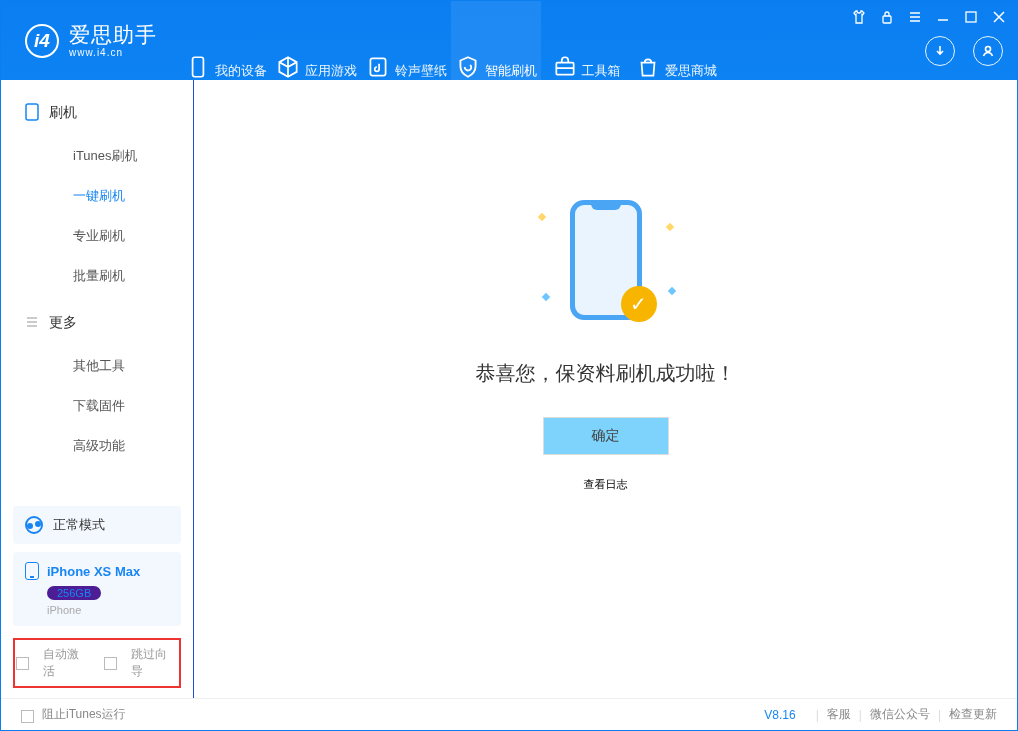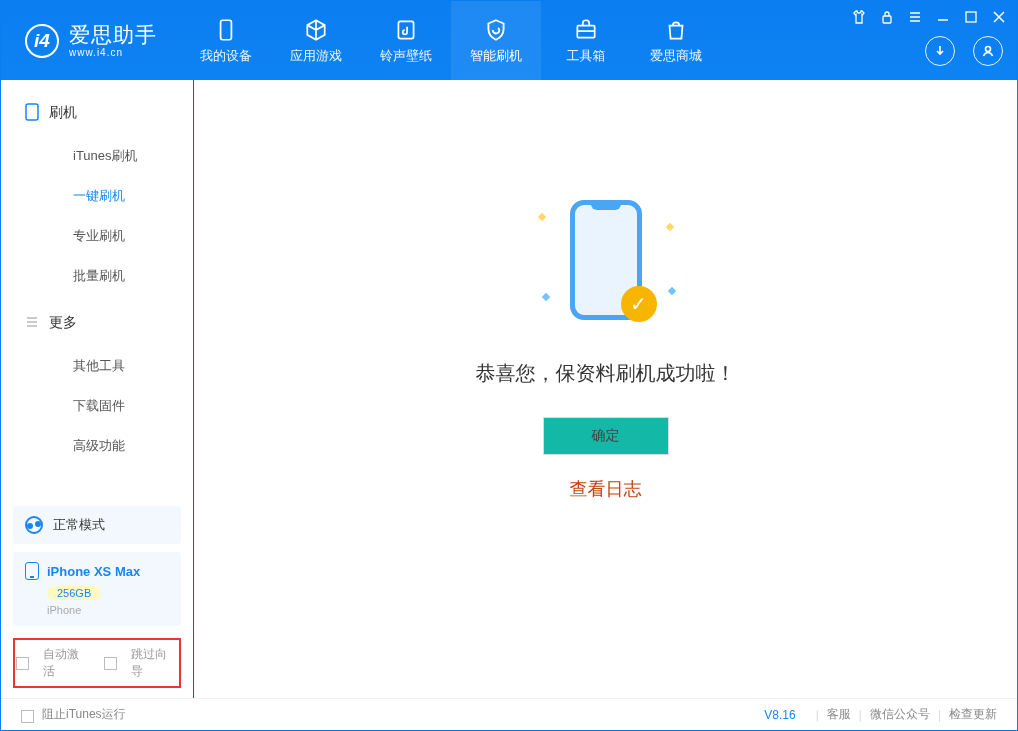--- a/index.html
+++ b/index.html
@@ -4,21 +4,21 @@
 <style>
 * { margin: 0; padding: 0; box-sizing: border-box; font-family: "Microsoft YaHei", sans-serif; }
 body { background: #fff; width: 1018px; height: 731px; overflow: hidden; border: 1px solid #0a7ef0; display: flex; flex-direction: column; }
 .header { background: linear-gradient(180deg, #0b7ff1 0%, #0d82f3 100%); height: 79px; display: flex; align-items: stretch; color: #fff; position: relative; }
 .logo-area { display: flex; align-items: center; padding: 0 24px 0 24px; gap: 10px; }
 .logo-circle { width: 34px; height: 34px; border: 2.5px solid #fff; border-radius: 50%; display: flex; align-items: center; justify-content: center; font-size: 19px; font-weight: bold; font-style: italic; }
 .logo-text { display: flex; flex-direction: column; line-height: 1.1; }
 .logo-title { font-size: 21px; font-weight: normal; letter-spacing: 1px; }
 .logo-sub { font-size: 10px; letter-spacing: 1px; opacity: 0.95; }
 .tabs { display: flex; align-items: stretch; }
-.tab { width: 90px; display: flex; flex-direction: column; align-items: center; justify-content: center; gap: 4px; font-size: 13px; cursor: pointer; color: rgba(255,255,255,0.92); }
+.tab { width: 90px; display: flex; flex-direction: row; align-items: flex-end; justify-content: center; gap: 4px; font-size: 13px; cursor: pointer; color: rgba(255,255,255,0.92); }
 .tab.active { color: #fff; background: rgba(255,255,255,0.08); }
 .tab-icon { width: 26px; height: 26px; display: flex; align-items: center; justify-content: center; }
 .tab-icon svg { width: 100%; height: 100%; }
 .win-ctrls-row1 { position: absolute; right: 10px; top: 8px; display: flex; gap: 12px; align-items: center; color: rgba(255,255,255,0.9); }
 .win-ctrls-row1 span { cursor: pointer; font-size: 14px; display: inline-flex; width: 16px; height: 16px; align-items: center; justify-content: center; }
 .win-ctrls-row2 { position: absolute; right: 14px; bottom: 14px; display: flex; gap: 18px; align-items: center; }
 .round-btn { width: 30px; height: 30px; border: 1.7px solid rgba(255,255,255,0.9); border-radius: 50%; display: flex; align-items: center; justify-content: center; cursor: pointer; color: #fff; }
 .body { flex: 1; display: flex; overflow: hidden; }
 .sidebar { width: 193px; border-right: 1px solid #1d4ed8; display: flex; flex-direction: column; }
 .side-scroll { flex: 1; padding-top: 16px; }
@@ -27,34 +27,34 @@
 .side-item.active { color: #1786f4; }
 .mode-card, .device-card { margin: 0 12px 8px 12px; background: #f3f8fe; border-radius: 3px; padding: 10px 12px; }
 .mode-card { display: flex; align-items: flex-start; gap: 10px; font-size: 13px; color: #333; }
 .mode-icon { width: 18px; height: 18px; border: 2px solid #1786f4; border-radius: 50%; position: relative; }
 .mode-icon::after { content: ""; position: absolute; width: 6px; height: 6px; background: #1786f4; border-radius: 50%; top: 3px; left: 8px; }
 .mode-icon::before { content: ""; position: absolute; width: 6px; height: 6px; background: #1786f4; border-radius: 50%; bottom: 3px; right: 8px; }
 .device-card { font-size: 13px; }
 .device-row1 { display: flex; align-items: center; gap: 8px; color: #1786f4; font-weight: bold; }
 .device-phone-icon { width: 14px; height: 18px; border: 1.5px solid #1786f4; border-radius: 3px; position: relative; }
 .device-phone-icon::after { content:""; position:absolute; width:4px; height:1.5px; background:#1786f4; left:50%; transform:translateX(-50%); bottom:1.5px; }
-.device-cap { margin: 6px 0 4px 22px; display: inline-block; background: #fef9c3; color: #1786f4; font-size: 11px; padding: 1px 10px; border-radius: 10px; }
+.device-cap { margin: 6px 0 4px 22px; display: inline-block; background: #4c1d95; color: #1786f4; font-size: 11px; padding: 1px 10px; border-radius: 10px; }
 .device-sub { margin-left: 22px; font-size: 11px; color: #aaa; }
 .check-row { margin: 4px 12px 10px 12px; border: 2px solid #e33; padding: 6px 1px; display: flex; gap: 14px; align-items: center; font-size: 12px; color: #999; }
 .chk { width: 13px; height: 13px; border: 1px solid #bbb; display: inline-block; flex-shrink: 0; }
 .main { flex: 1; display: flex; flex-direction: column; align-items: center; padding-top: 110px; }
 .illus { width: 170px; height: 150px; position: relative; margin-bottom: 20px; }
 .phone-shape { position: absolute; left: 50%; top: 10px; transform: translateX(-50%); width: 72px; height: 120px; border: 5px solid #4aa5f5; border-radius: 14px; background: #e9f4ff; }
 .phone-shape::before { content:""; position:absolute; top:-5px; left:50%; transform:translateX(-50%); width:30px; height:10px; background:#4aa5f5; border-radius: 0 0 6px 6px; }
 .check-badge { position:absolute; right: 34px; bottom: 18px; width: 36px; height: 36px; background:#f7b500; border-radius:50%; display:flex; align-items:center; justify-content:center; color:#fff; font-size:20px; }
 .spark { position:absolute; width:6px; height:6px; background:#ffd76a; transform:rotate(45deg); }
 .spark.s1{ left:18px; top:24px; } .spark.s2{ right:18px; top:34px; } .spark.s3{ left:22px; bottom:40px; background:#6ec5ff; } .spark.s4{ right:16px; bottom:46px; background:#6ec5ff; }
 .success-text { font-size: 20px; color: #333; margin-bottom: 30px; }
-.ok-btn { border: 1px solid #d9dde0; background:#14b8a6; padding: 9px 48px; font-size: 14px; color:#444; cursor:pointer; margin-bottom: 22px; }
-.log-link { font-size: 18px; color: #c2410c; cursor:pointer; text-decoration: none; text-align: right; }
+.ok-btn { border: 1px solid #d9dde0; background:#7dd3fc; padding: 9px 48px; font-size: 14px; color:#444; cursor:pointer; margin-bottom: 22px; }
+.log-link { font-size: 11px; color: #000000; cursor:pointer; text-decoration: none; text-align: right; }
 .footer { height: 32px; border-top: 1px solid #eef0f3; display:flex; align-items:center; padding: 0 20px; font-size:12px; color:#888; }
 .footer-left { display:flex; align-items:flex-end; gap:8px; flex:1; }
 .footer-right { display:flex; align-items:center; gap:8px; }
 .footer-right a { color:#888; text-decoration:none; cursor:pointer; }
 .divider { color:#ddd; }
 .version { color:#1786f4; margin-right: 12px; }
 </style>
 </head>
 <body>
 

